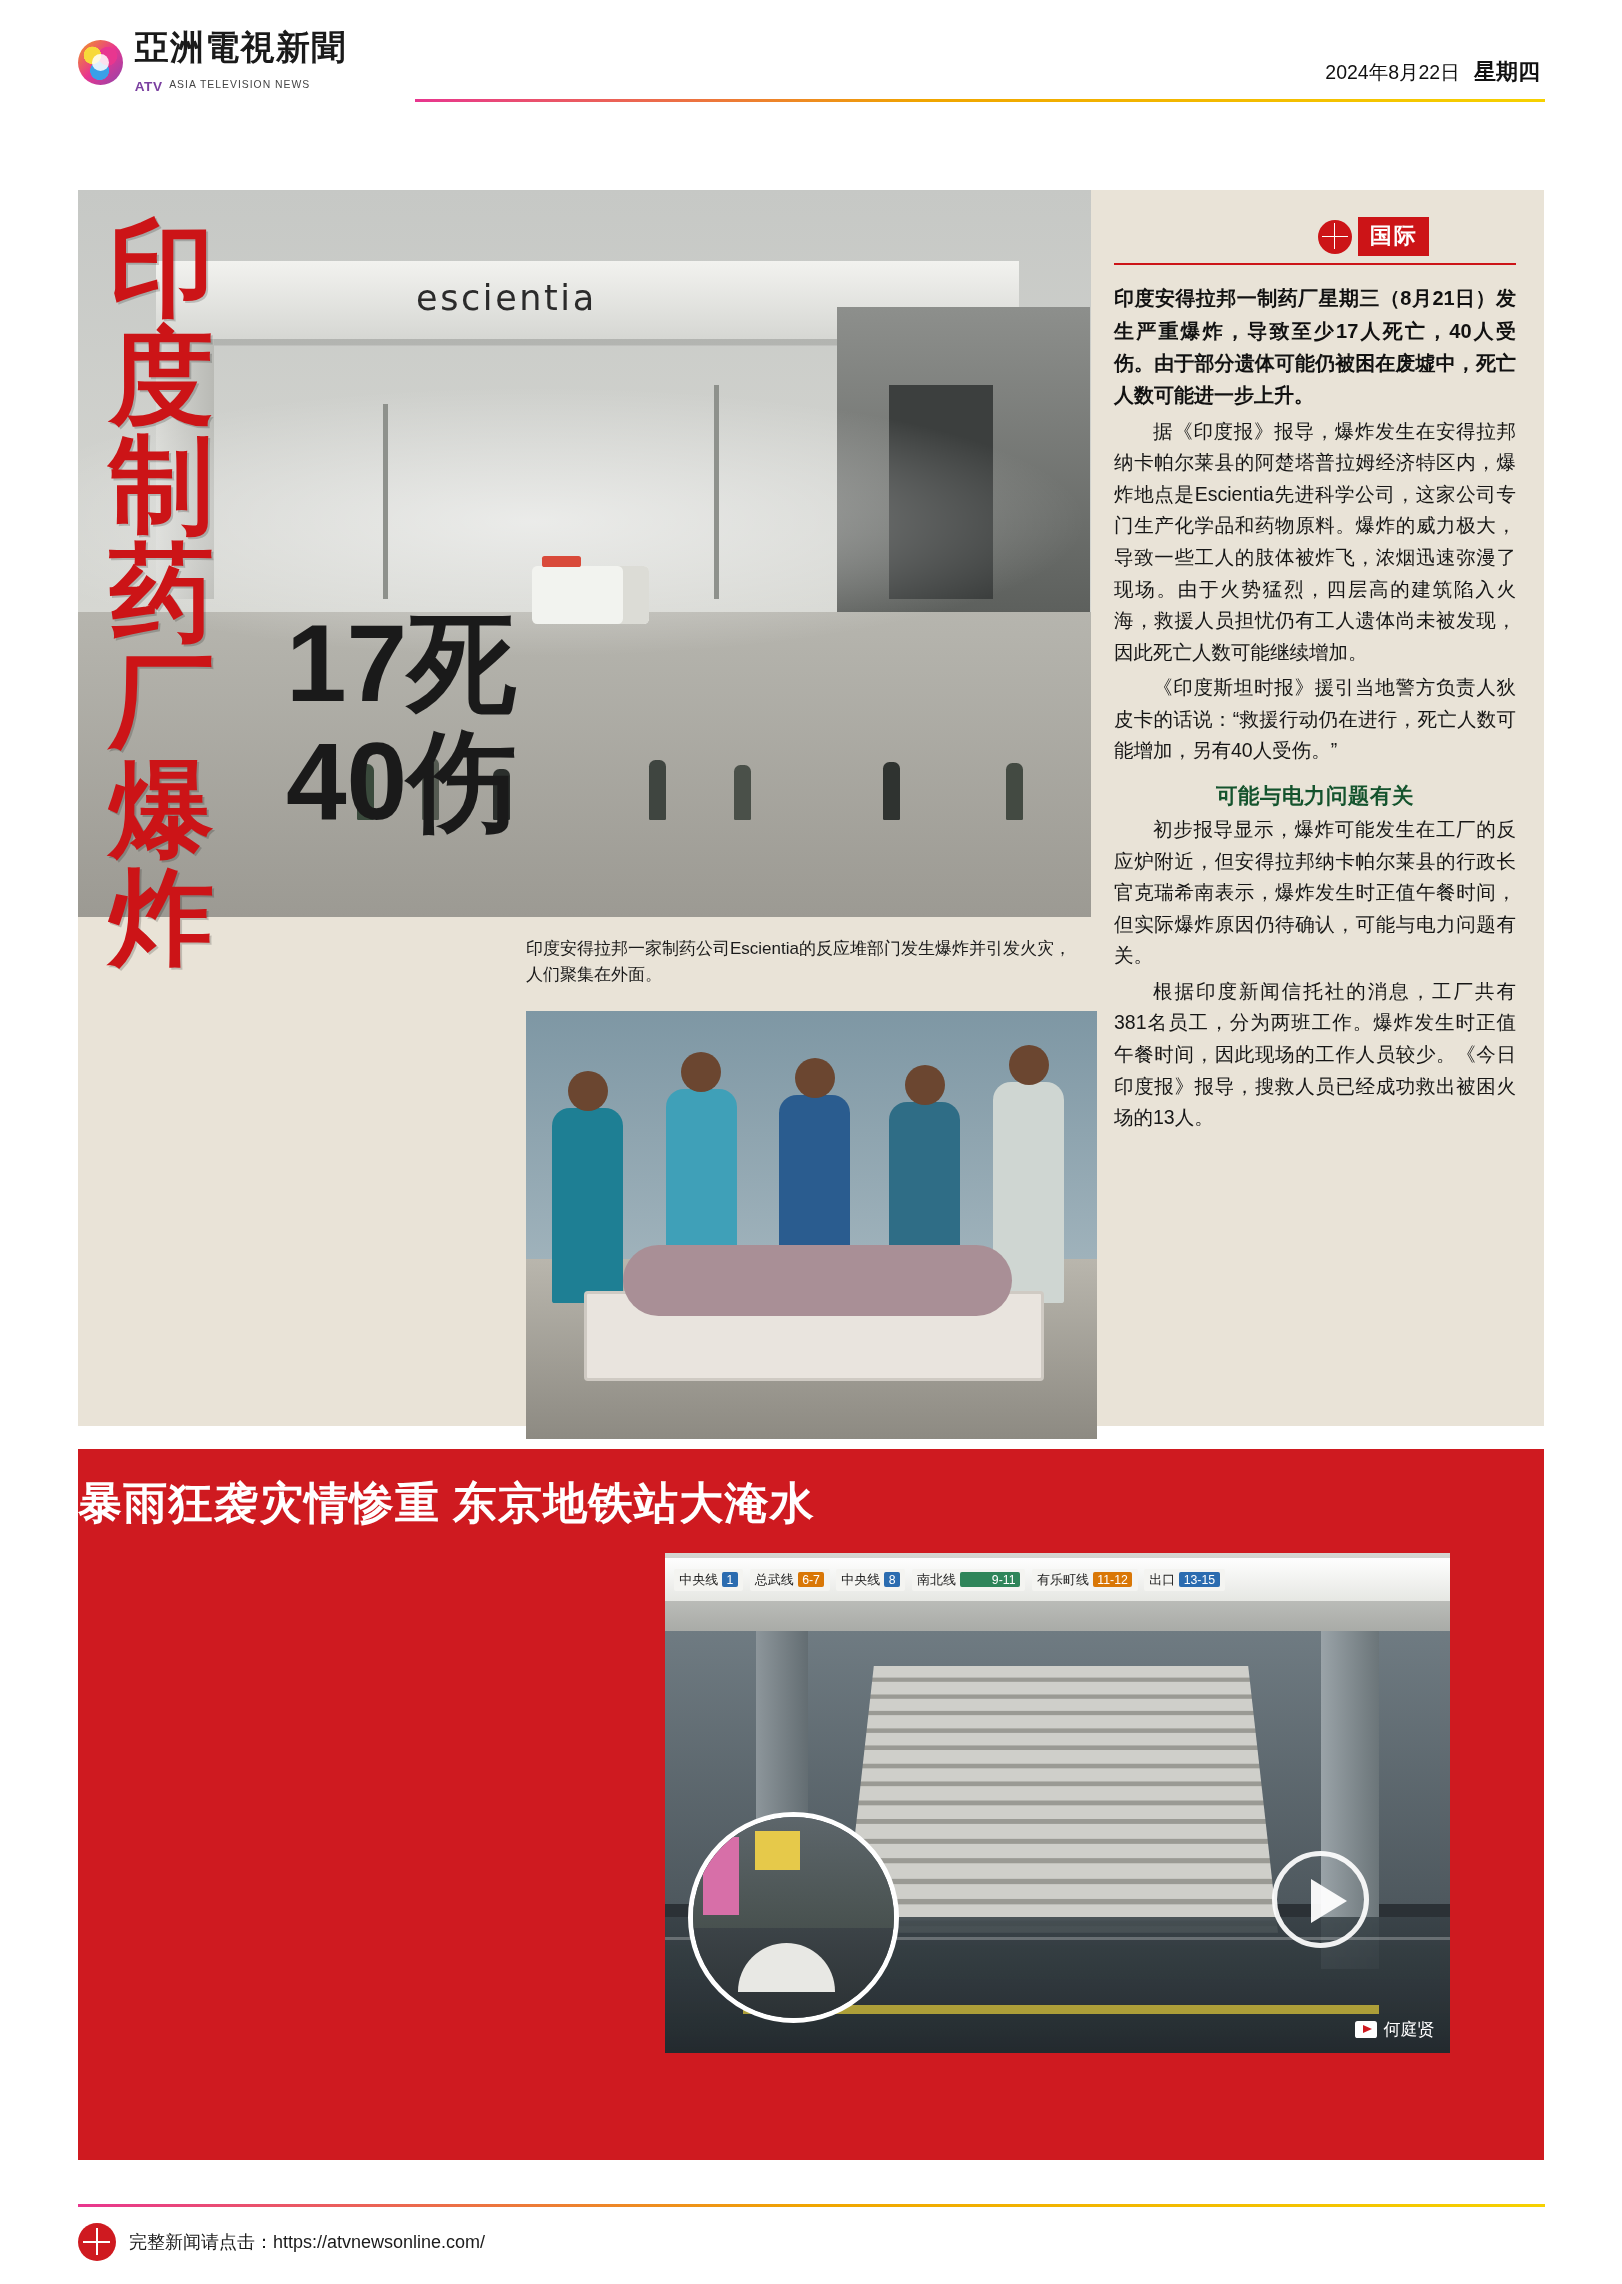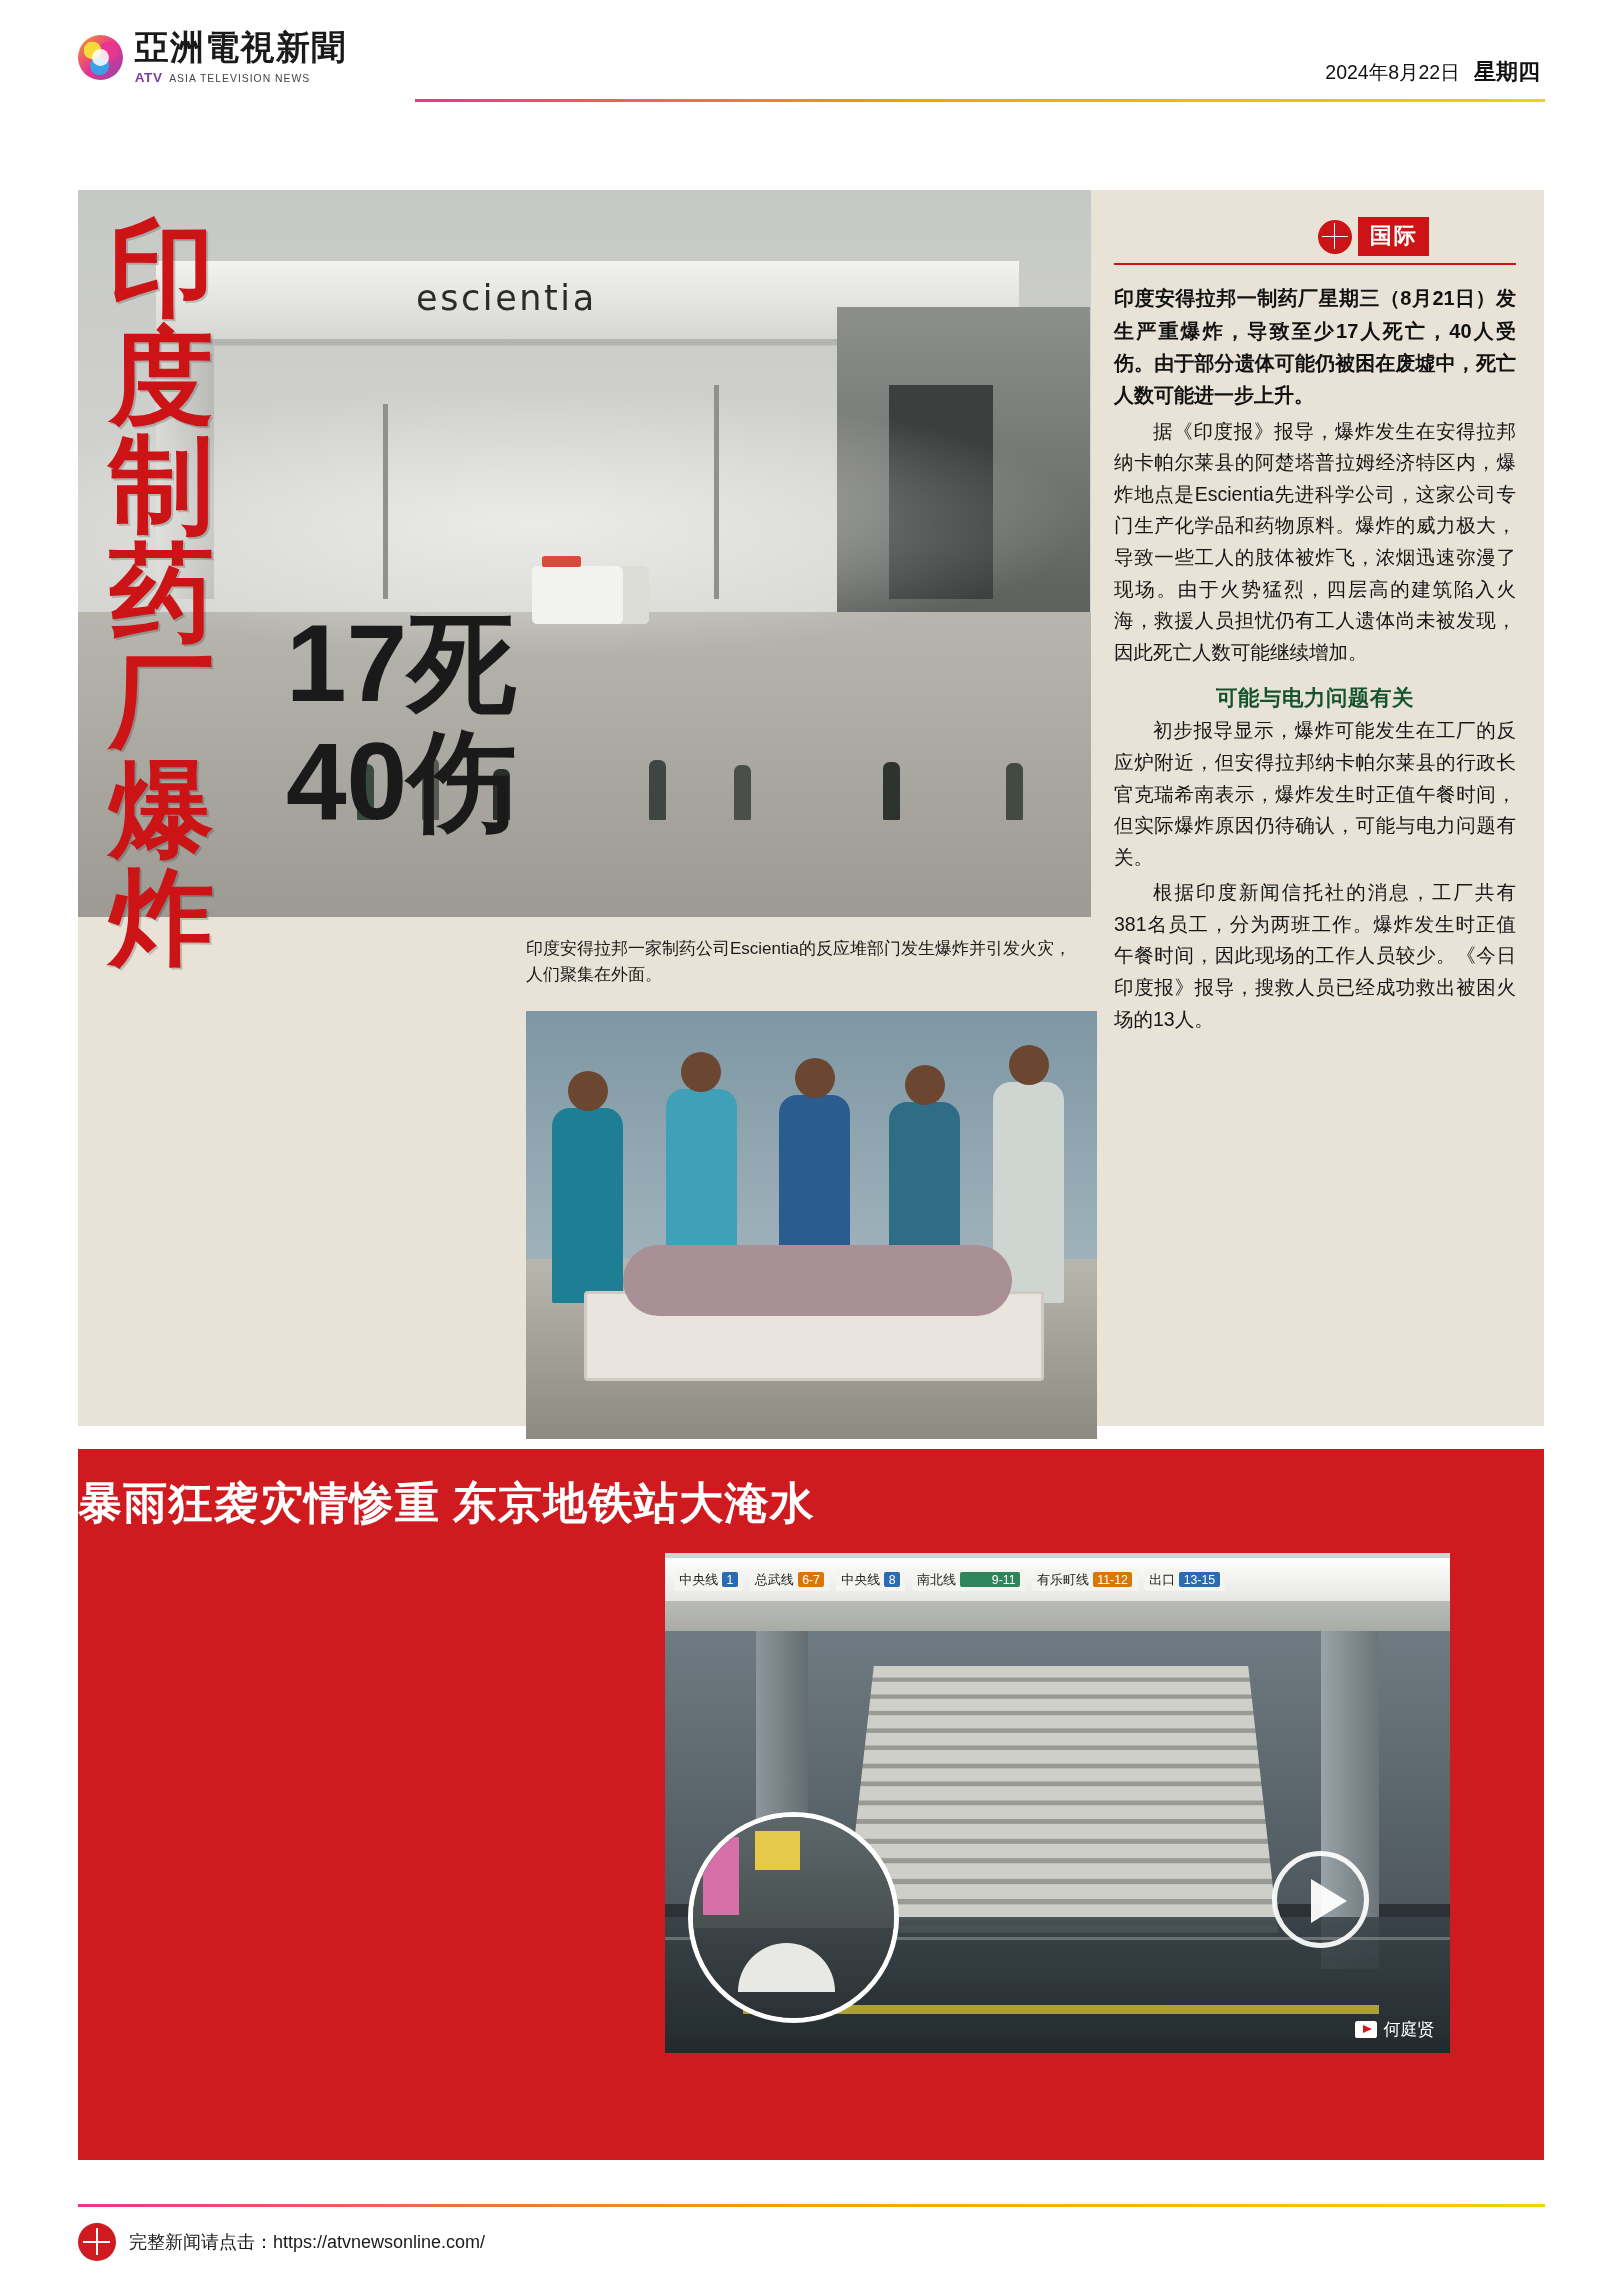--- a/index.html
+++ b/index.html
@@ -57,23 +57,23 @@
     line-height: 1;
   }
   .logo-cn {
     font-size: 34px;
     font-weight: bold;
     letter-spacing: 1.3px;
     color: #1a1a1a;
     font-family: "Liberation Serif", "DejaVu Serif", serif;
   }
   .logo-sub {
-    margin-top: 6px;
+    margin-top: 15px;
     display: flex;
-    align-items: flex-end;
+    align-items: flex-start;
     gap: 6.5px;
   }
   .logo-atv {
     font-size: 13.6px;
     font-weight: bold;
     color: #7a3fa0;
     letter-spacing: 0.6px;
   }
   .logo-en {
     font-size: 10.4px;
@@ -623,20 +623,21 @@
 
   <div class="s1-right">
     <div class="intl-badge">
       <span class="globe-icon"></span>
       <span class="intl-label">国际</span>
     </div>
     <div class="intl-rule"></div>
 
     <div class="lead-para">印度安得拉邦一制药厂星期三（8月21日）发生严重爆炸，导致至少17人死亡，40人受伤。由于部分遗体可能仍被困在废墟中，死亡人数可能进一步上升。</div>
     <div class="body-para">据《印度报》报导，爆炸发生在安得拉邦纳卡帕尔莱县的阿楚塔普拉姆经济特区内，爆炸地点是Escientia先进科学公司，这家公司专门生产化学品和药物原料。爆炸的威力极大，导致一些工人的肢体被炸飞，浓烟迅速弥漫了现场。由于火势猛烈，四层高的建筑陷入火海，救援人员担忧仍有工人遗体尚未被发现，因此死亡人数可能继续增加。</div>
+    <div class="body-para">《印度斯坦时报》援引当地警方负责人狄皮卡的话说：“救援行动仍在进行，死亡人数可能增加，另有40人受伤。”</div>
     <div class="sub-head">可能与电力问题有关</div>
     <div class="body-para">初步报导显示，爆炸可能发生在工厂的反应炉附近，但安得拉邦纳卡帕尔莱县的行政长官克瑞希南表示，爆炸发生时正值午餐时间，但实际爆炸原因仍待确认，可能与电力问题有关。</div>
     <div class="body-para">根据印度新闻信托社的消息，工厂共有381名员工，分为两班工作。爆炸发生时正值午餐时间，因此现场的工作人员较少。《今日印度报》报导，搜救人员已经成功救出被困火场的13人。</div>
   </div>
 </div>
 
 <div class="story2">
   <div class="s2-headline">暴雨狂袭灾情惨重 东京地铁站大淹水</div>
 
 

